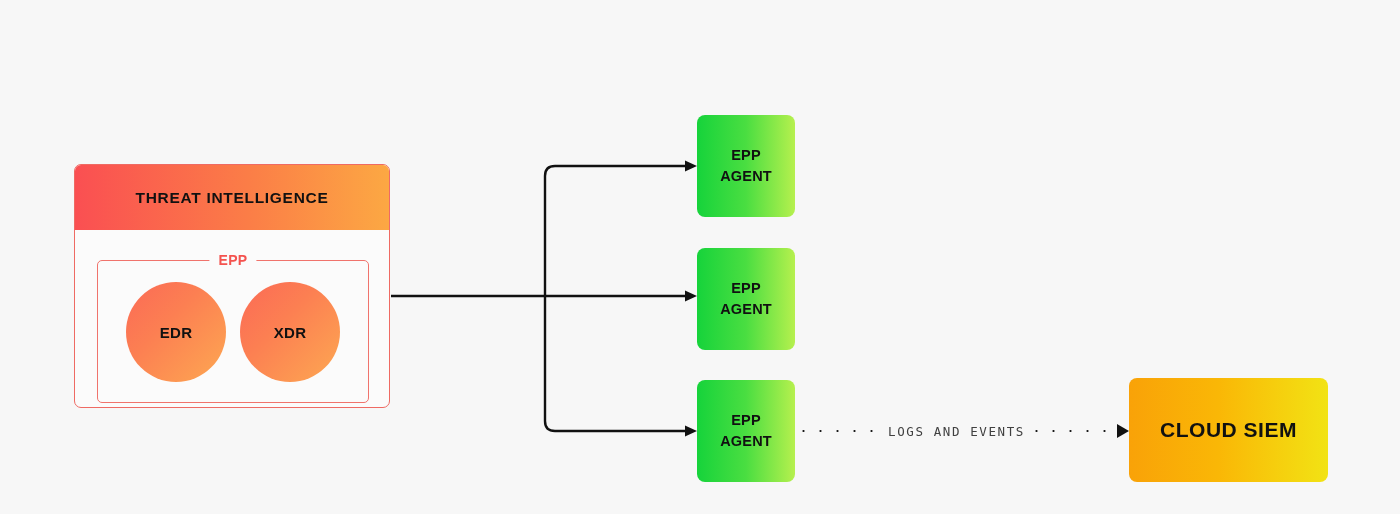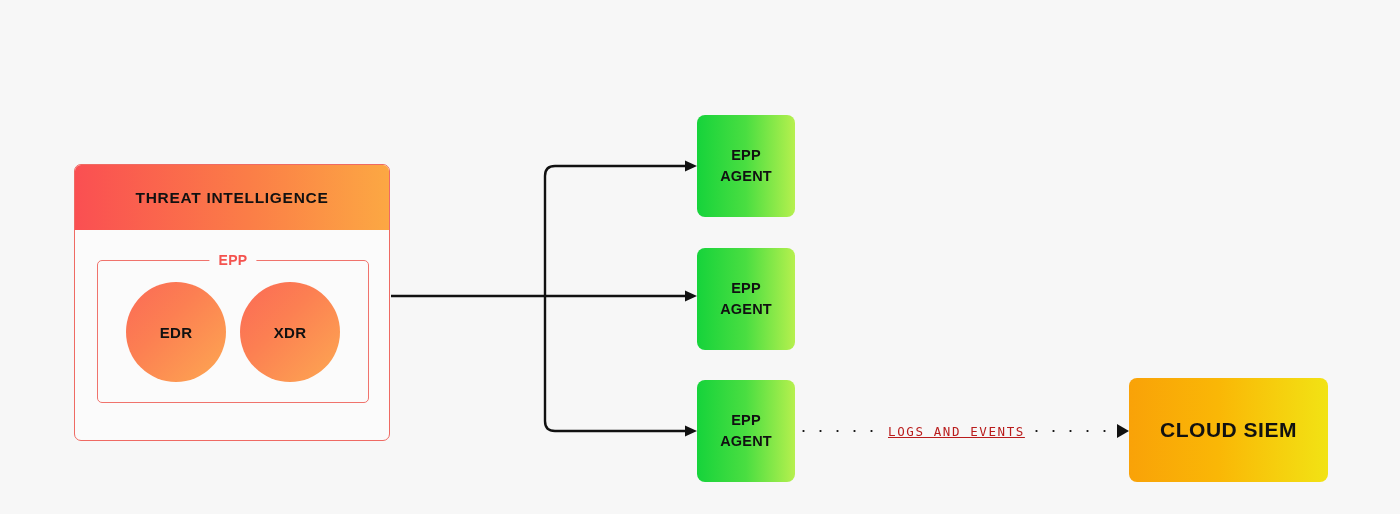--- a/index.html
+++ b/index.html
@@ -17,21 +17,21 @@
     background: #F7F7F7;
     overflow: hidden;
   }
 
   
   #ti-container {
     position: absolute;
     left: 74px;
     top: 164px;
     width: 316px;
-    height: 277px;
+    height: 244px;
     box-sizing: border-box;
     border: 1.3px solid #EF6A63;
     border-radius: 7px;
     background: #FBFBFB;
     overflow: hidden;
   }
   #ti-header {
     position: absolute;
     left: 0;
     top: 0;
@@ -166,24 +166,23 @@
     background-size: 17px 2px;
     background-repeat: repeat-x;
     background-position: left center;
   }
   #dot-run-left { width: 90px; }
   #dot-run-right { width: 88px; }
   #logs-label {
     font-family: "DejaVu Sans Mono", monospace;
     font-size: 12.5px;
     letter-spacing: 1.6px;
-    color: #b91c1c;
+    color: #404040;
     white-space: nowrap;
     padding: 0 3px;
-    text-decoration: underline;
   }
   #logs-arrowhead {
     width: 0;
     height: 0;
     border-top: 7px solid transparent;
     border-bottom: 7px solid transparent;
     border-left: 12px solid #111111;
     margin-left: 1px;
   }
 </style>

